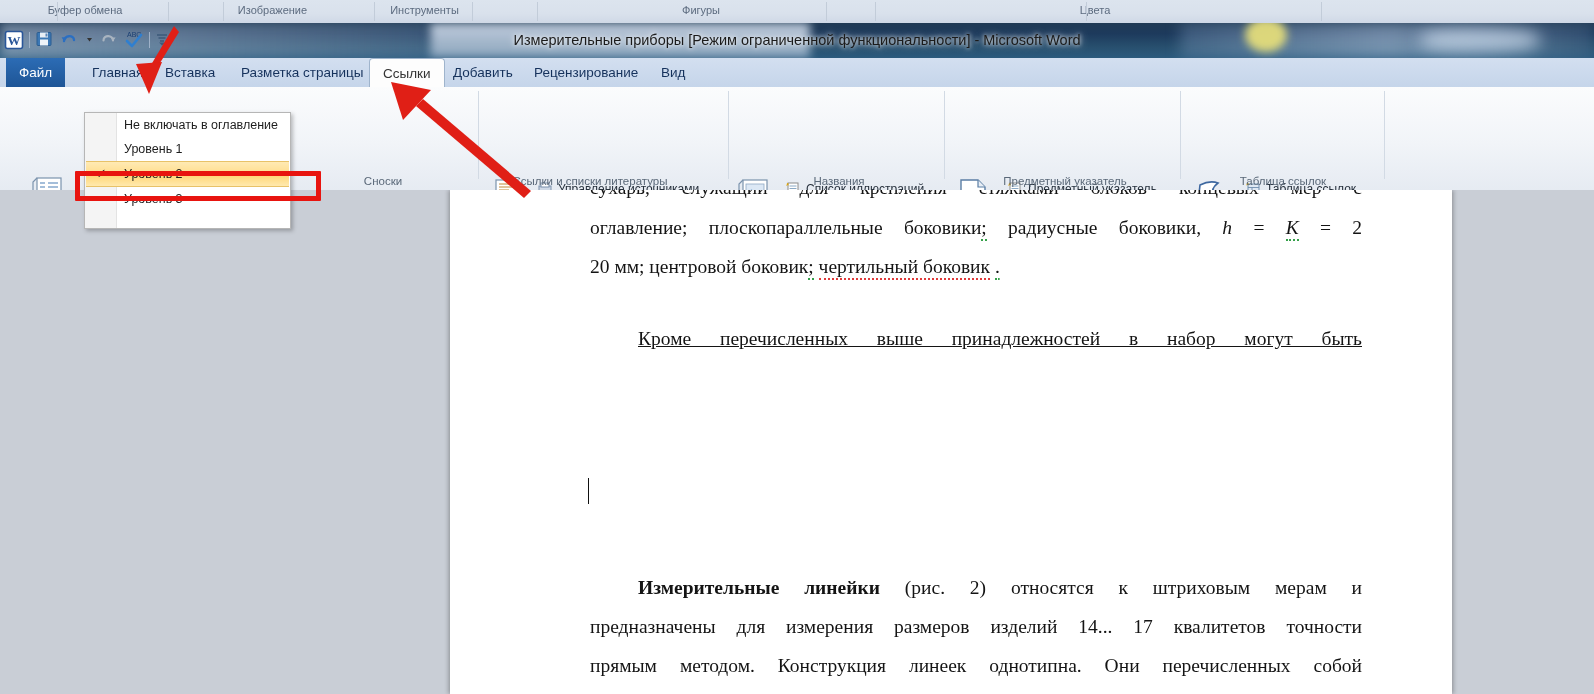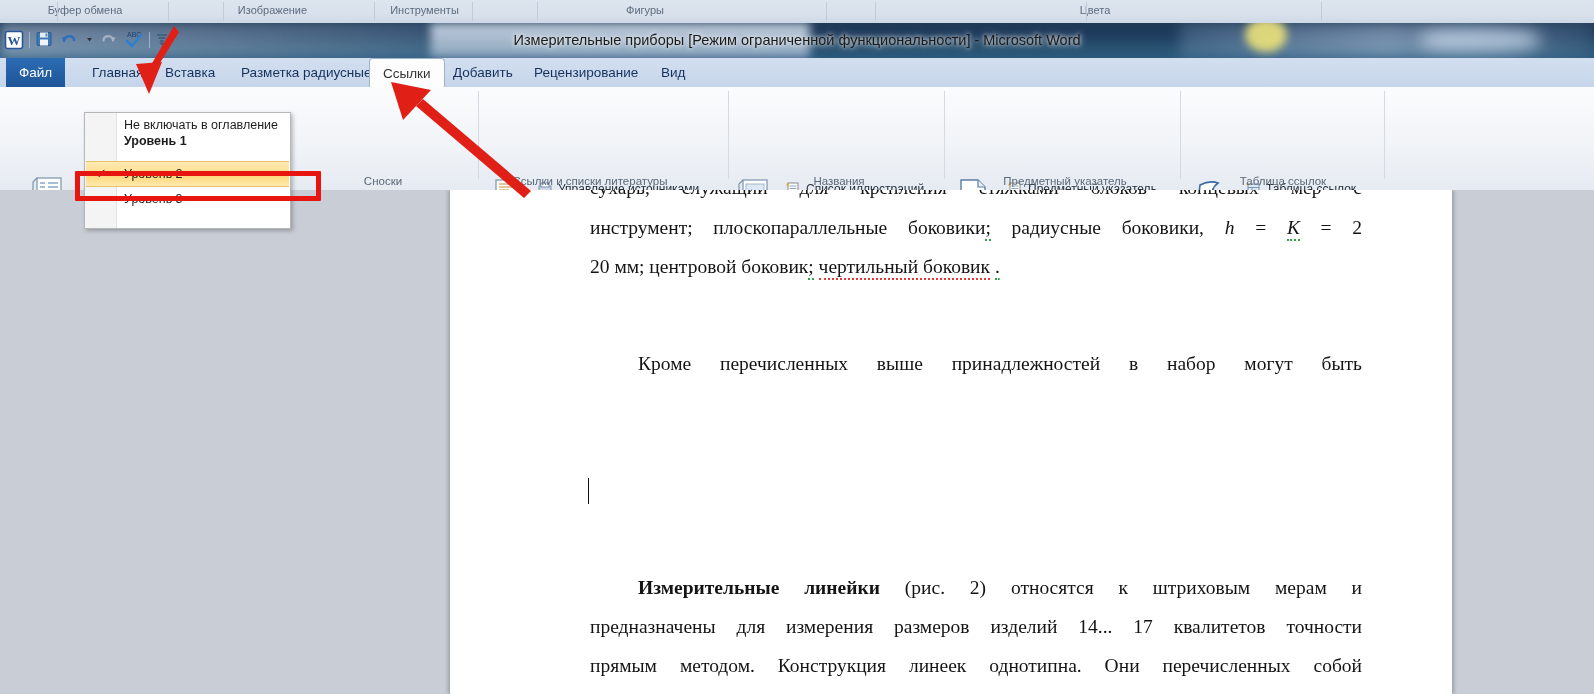--- a/index.html
+++ b/index.html
@@ -151,21 +151,21 @@
   .lineJ{display:block;text-align:justify;text-align-last:justify;white-space:nowrap;}
   .lineL{display:block;text-align:left;white-space:nowrap;}
 </style>
 </head>
 <body>
 
 <div id="topstrip">
     <div class="gl" style="left: 30px; width: 110px;">Буфер обмена</div>
     <div class="gl" style="left: 215px; width: 115px; text-align: center;">Изображение</div>
     <div class="gl" style="left: 372px; width: 105px;">Инструменты</div>
-    <div class="gl" style="left: 600px; width: 90px;">Фигуры</div>
+    <div class="gl" style="left: 656px; width: 90px;">Фигуры</div>
     <div class="gl" style="left: 1055px; width: 80px;">Цвета</div>
     <div class="sep" style="left: 57px;"></div>
     <div class="sep" style="left: 168px;"></div>
     <div class="sep" style="left: 223px;"></div>
     <div class="sep" style="left: 374px;"></div>
     <div class="sep" style="left: 472px;"></div>
     <div class="sep" style="left: 537px;"></div>
     <div class="sep" style="left: 826px;"></div>
     <div class="sep" style="left: 875px;"></div>
     <div class="sep" style="left: 1086px;"></div>
@@ -226,21 +226,21 @@
         <path d="M2 5 h10 M3.5 8 h7 M5 11 h4" stroke="#3c5a7a" stroke-width="1.4"></path>
         <path d="M4 12.5 L10 12.5 L7 15.6 Z" fill="#3c5a7a"></path>
       </svg>
   </span>
 </div>
 
 <div id="tabbar">
     <div class="tab file" style="left: 6px;">Файл</div>
     <div class="tab" style="left: 79px;">Главная</div>
     <div class="tab" style="left: 152px;">Вставка</div>
-    <div class="tab" style="left: 228px;">Разметка радиусные</div>
+    <div class="tab" style="left: 228px;">Разметка страницы</div>
     <div class="tab active" style="left: 369px;">Ссылки</div>
     <div class="tab" style="left: 440px;">Добавить</div>
     <div class="tab" style="left: 521px;">Рецензирование</div>
     <div class="tab" style="left: 648px;">Вид</div>
   </div>
 
 <div id="ribbon">
 
   <div class="bigbtn" style="left:10px;top:90px;width:76px;">
     <svg width="40" height="44" viewBox="0 0 40 44">
@@ -470,21 +470,21 @@
     <div class="grplabel" style="left: 734px; width: 210px;">Названия</div>
     <div class="grpdiv" style="left: 1180px;"></div>
     <div class="grplabel" style="left: 950px; width: 230px;">Предметный указатель</div>
     <div class="grpdiv" style="left: 1384px;"></div>
     <div class="grplabel" style="left: 1188px; width: 190px;">Таблица ссылок</div>
   </div>
 
 <div id="dropdown">
   <div class="gutter"></div>
 <div class="mitem" style="top: 0px;"><span>Не включать в оглавление</span></div>
-    <div class="mitem" style="top: 16px; font-weight: bold;"><span>Уровень 1</span></div>
+    <div class="mitem" style="top: 24px;"><span>Уровень 1</span></div>
     <div class="mitem sel" style="top: 48px;"><span class="chk">✓</span><span>Уровень 2</span></div>
     <div class="mitem" style="top: 74px;"><span>Уровень 3</span></div>
   </div>
 
 <div id="redbox"></div>
 
 <svg class="arrow" style="left:118px;top:22px;" width="80" height="80" viewBox="0 0 80 80">
   <g fill="#e01f16">
     <path d="M56 4 L61 10 L34 54 L30 48 Z"></path>
     <path d="M18 42 L44 40 L31 72 Z"></path>
@@ -497,24 +497,24 @@
     <path d="M6 6 L46 14 L18 44 Z"></path>
   </g>
 </svg>
 
 <div id="docarea">
   <div id="page">
       <div class="para" style="top: -22px;">
         <span class="lineJ"><span>сухарь, служащий для крепления стяжками блоков концевых мер с</span></span>
       </div>
       <div class="para" style="top: 18px;">
-        <span class="lineJ"><span>инструмент; плоскопараллельные боковики</span><span class="sq-green">;</span><span> радиусные боковики, </span><span class="ital">h</span><span> = </span><span class="ital sq-green">К</span><span> = 2</span></span>
+        <span class="lineJ"><span>оглавление; плоскопараллельные боковики</span><span class="sq-green">;</span><span> радиусные боковики, </span><span class="ital">h</span><span> = </span><span class="ital sq-green">К</span><span> = 2</span></span>
         <span class="lineL"><span>20 мм; центровой боковик</span><span class="sq-green">;</span><span> </span><span class="sq-red">чертильный боковик</span><span> </span><span class="sq-green">.</span></span>
       </div>
-      <div class="para" style="top: 154px;">
+      <div class="para" style="top: 129px; text-decoration: underline;">
         <span class="lineJ" style="text-indent: 48px;"><span>Кроме перечисленных выше принадлежностей в набор могут быть</span></span>
       </div>
       <div class="para" style="top: 378px;">
         <span class="lineJ" style="text-indent: 48px;"><span class="bold">Измерительные линейки</span><span> (рис. 2) относятся к штриховым мерам и</span></span>
         <span class="lineJ"><span>предназначены для измерения размеров изделий 14... 17 квалитетов точности</span></span>
         <span class="lineJ"><span>прямым методом. Конструкция линеек однотипна. Они перечисленных собой</span></span>
       </div>
       <div class="caret" style="top: 288px;"></div>
     </div>
 </div>

